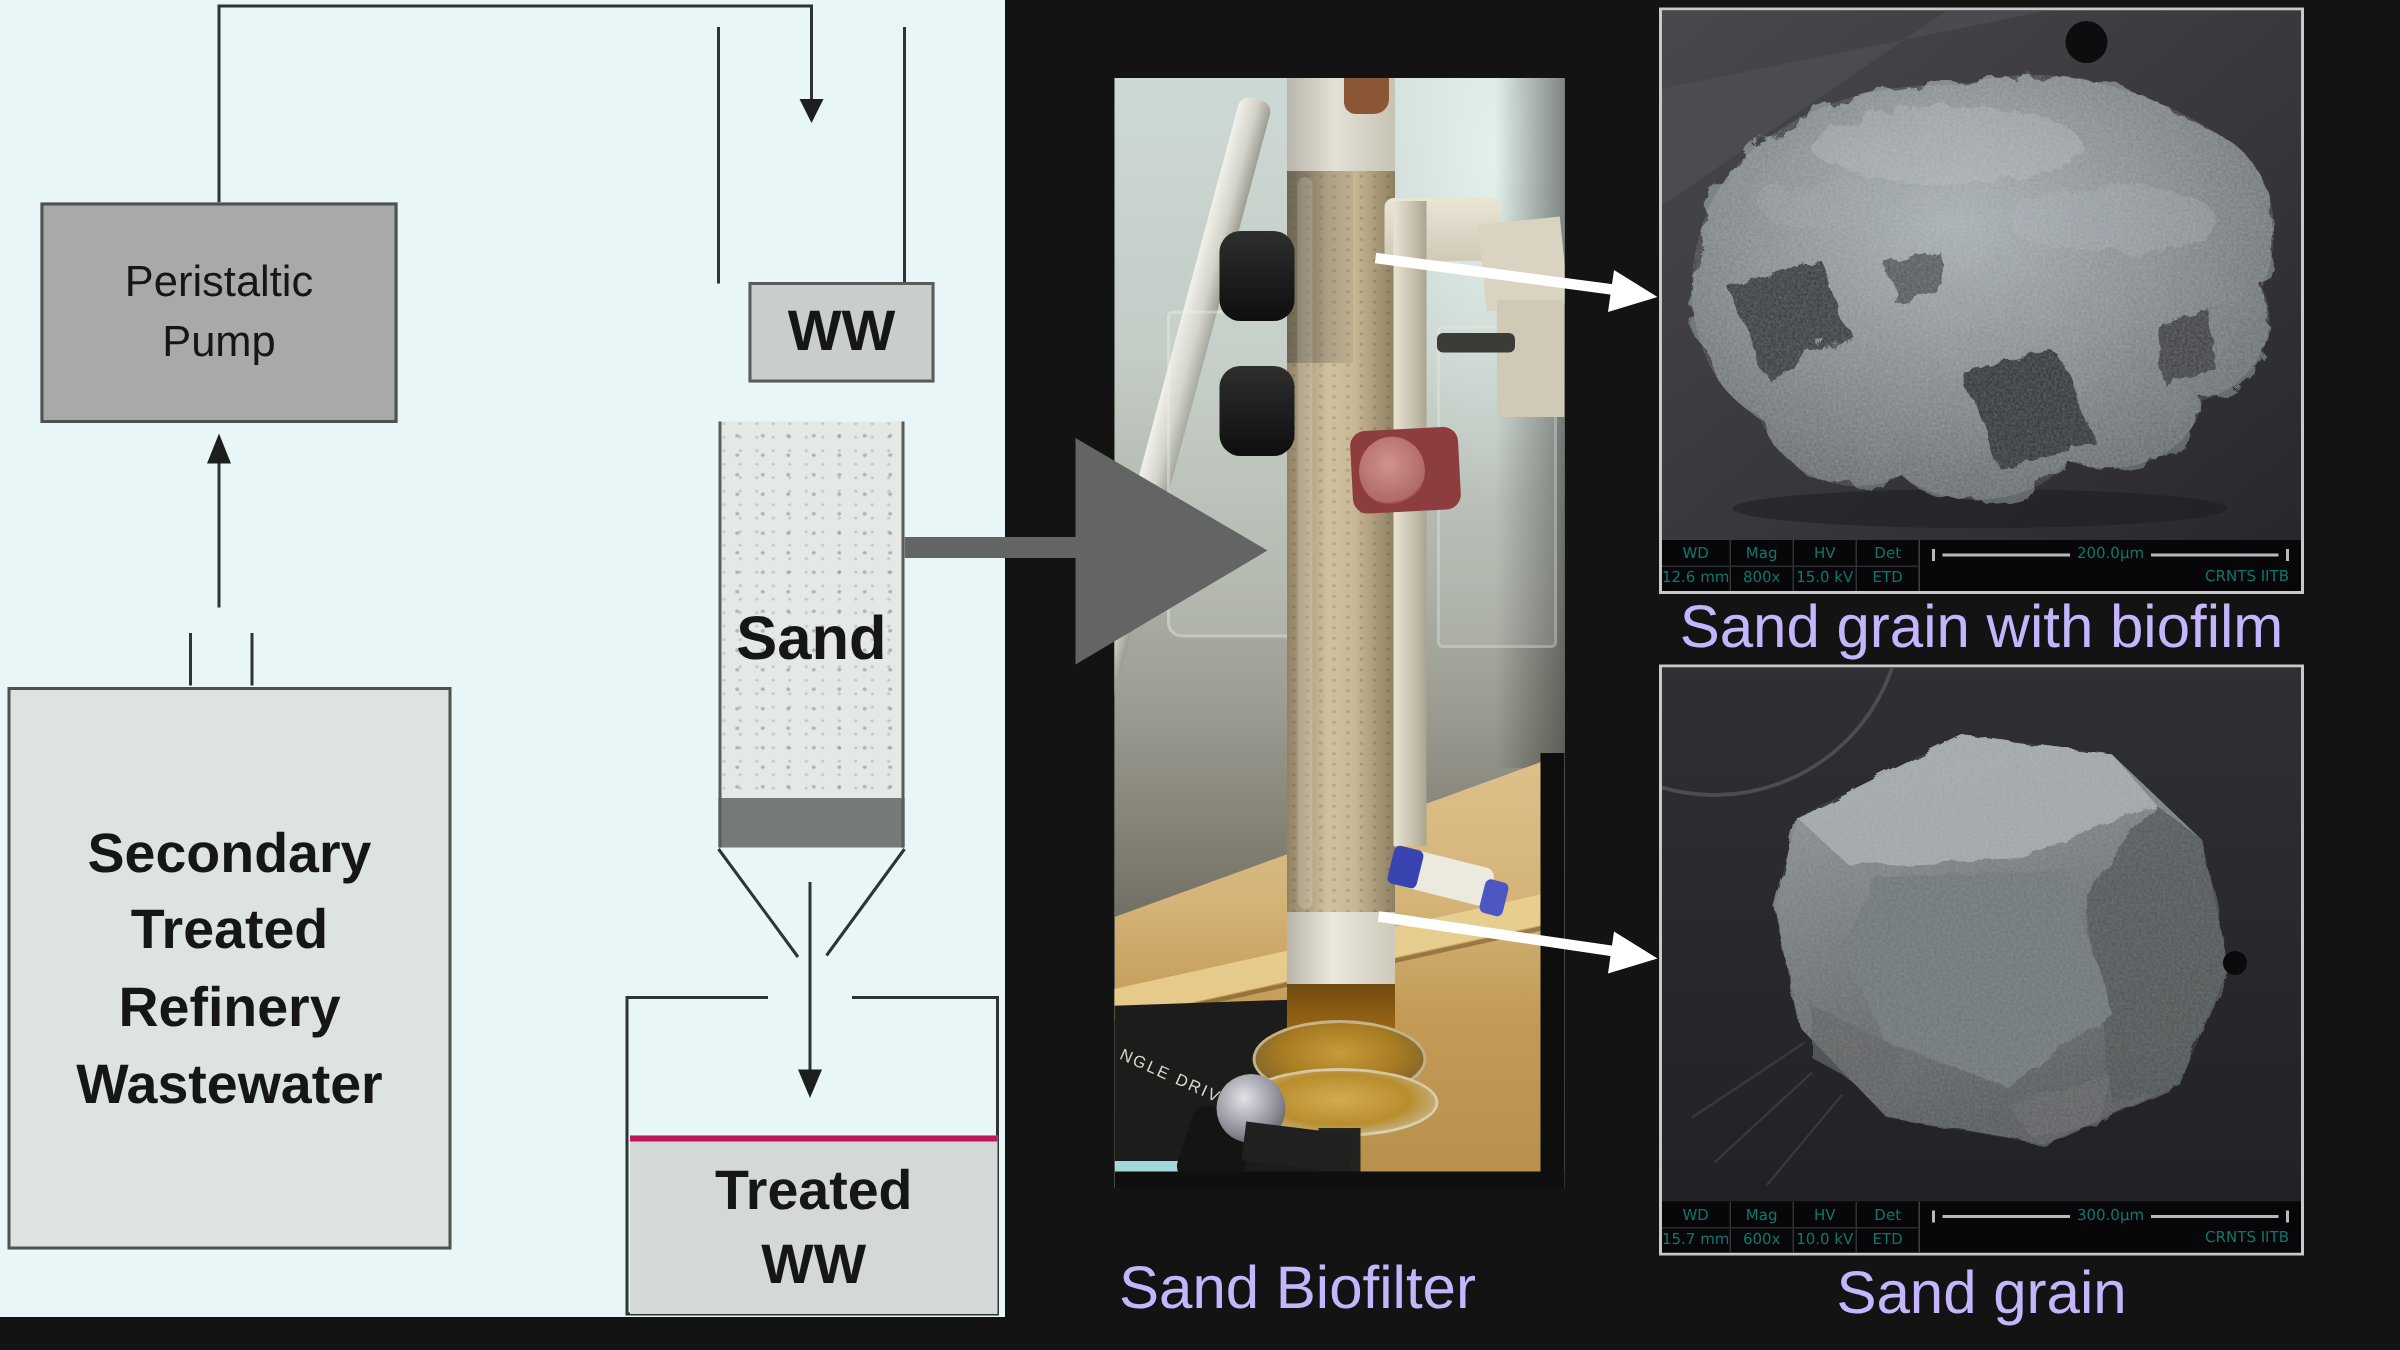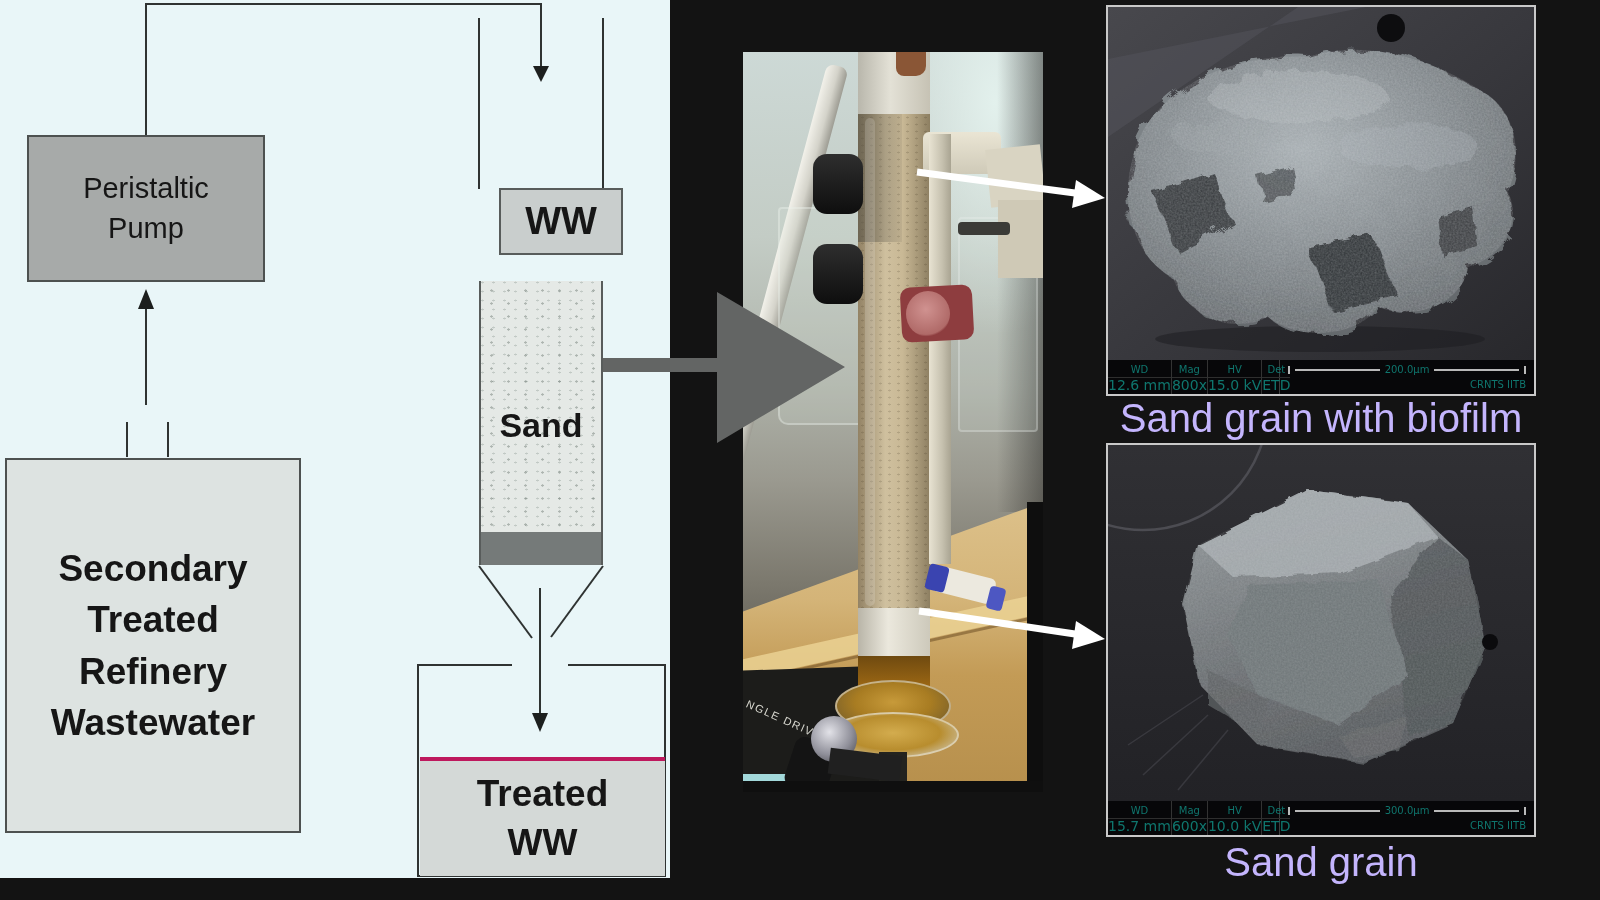--- a/index.html
+++ b/index.html
@@ -21,21 +21,21 @@
   .pump .txt { width:160px; }
   .source{ left:5px;   top:458px; width:296px; height:375px; background:#dde3e1; border:2px solid #4d5150; font-size:37px; font-weight:700; line-height:1.38; }
   .source .txt { width:276px; }
   .colww { left:479px; top:188px; width:124px; height:67px;  background:#c9cecd; border:2px solid #585c5b; font-size:38px; font-weight:700;margin-left:20px; }
   .colsand{ left:479px; top:281px; width:124px; height:251px; border-left:2px solid #585c5b; border-right:2px solid #585c5b;
     background-color:#e5e9e6;
     background-image:
       radial-gradient(rgba(104,116,110,.45) 1.2px, transparent 1.7px),
       radial-gradient(rgba(140,152,146,.4) 1px, transparent 1.4px);
     background-size:17px 13px, 11px 9px; background-position:2px 3px, 7px 6px;
-    font-size:34px; font-weight:700; padding-top:38px; }
+    font-size:41px; font-weight:700; padding-top:38px; }
   .colband{ left:479px; top:532px; width:124px; height:33px; background:#757a79; border-left:2px solid #585c5b; border-right:2px solid #585c5b; }
   .treated{ left:420px; top:757px; width:245px; height:119px; background:#d4d9d7; border-top:4px solid #be185d; font-size:37px; font-weight:700; line-height:1.3; }
   .treated .txt { width:175px; }
 
   
   .caption { position:absolute; color:#c4b5fd; font-size:40px; font-weight:400; text-align:center; }
   .capPhoto { left:690px;  top:837px; width:350px; }
   .cap1     { left:1105px; top:396px; width:432px; }
   .cap2     { left:1105px; top:840px; width:432px; }
 
@@ -98,21 +98,21 @@
   
   .sem { position:absolute; width:430px; background:#0b0b0d; border:2px solid #c9c9c9; }
   .sem1 { left:1106px; top:5px;   height:391px; }
   .sem2 { left:1106px; top:443px; height:394px; }
   .sem svg { display:block; }
   .infobar { height:34px; background:#070709; display:flex; color:#0f766e; font-family:"DejaVu Sans", sans-serif; }
   .meta { display:flex; width:172px; border-right:1px solid #3e3e3e; }
   .cell { flex:1; display:flex; flex-direction:column; justify-content:center; text-align:center; border-right:1px solid #333; }
   .cell:last-child { border-right:none; }
   .cell .h { font-size:10px; line-height:15px; border-bottom:1px solid #2e2e2e; }
-  .cell .v { font-size:14px;  line-height:15px; white-space:nowrap; }
+  .cell .v { font-size:10px;  line-height:15px; white-space:nowrap; }
   .scalewrap { flex:1; display:flex; flex-direction:column; justify-content:center; padding:0 8px; }
   .scaleline { display:flex; align-items:center; gap:5px; height:16px; }
   .scaleline .ln { flex:1; height:2px; background:#b9b9b9; }
   .scaleline .tick { width:2px; height:8px; background:#b9b9b9; }
   .scaleline .slabel { font-size:10px; line-height:14px; }
   .facility { text-align:right; font-size:10px; line-height:14px; }
 
   
   .overlay { position:absolute; left:0; top:0; width:1600px; height:900px; pointer-events:none; }
 </style>
@@ -350,20 +350,21 @@
           <span class="slabel">300.0μm</span>
           <span class="ln"></span>
             <span class="tick"></span>
         </div>
         <div class="facility">CRNTS IITB</div>
       </div>
     </div>
   </div>
   <div class="caption cap2">Sand grain</div>
 
+  <div class="caption capPhoto">Sand Biofilter</div>
 
   <svg class="overlay" viewBox="0 0 1600 900">
     <polygon points="603,358 717,358 717,292 845,367 717,443 717,372 603,372" fill="#636564"></polygon>
     <g stroke="#ffffff" stroke-width="7" fill="#ffffff">
       <line x1="917" y1="172" x2="1075" y2="193"></line>
       <polygon points="1105,198 1072,208 1076,180" stroke="none"></polygon>
       <line x1="919" y1="611" x2="1075" y2="634"></line>
       <polygon points="1105,639 1072,649 1076,621" stroke="none"></polygon>
     </g>
   </svg>

